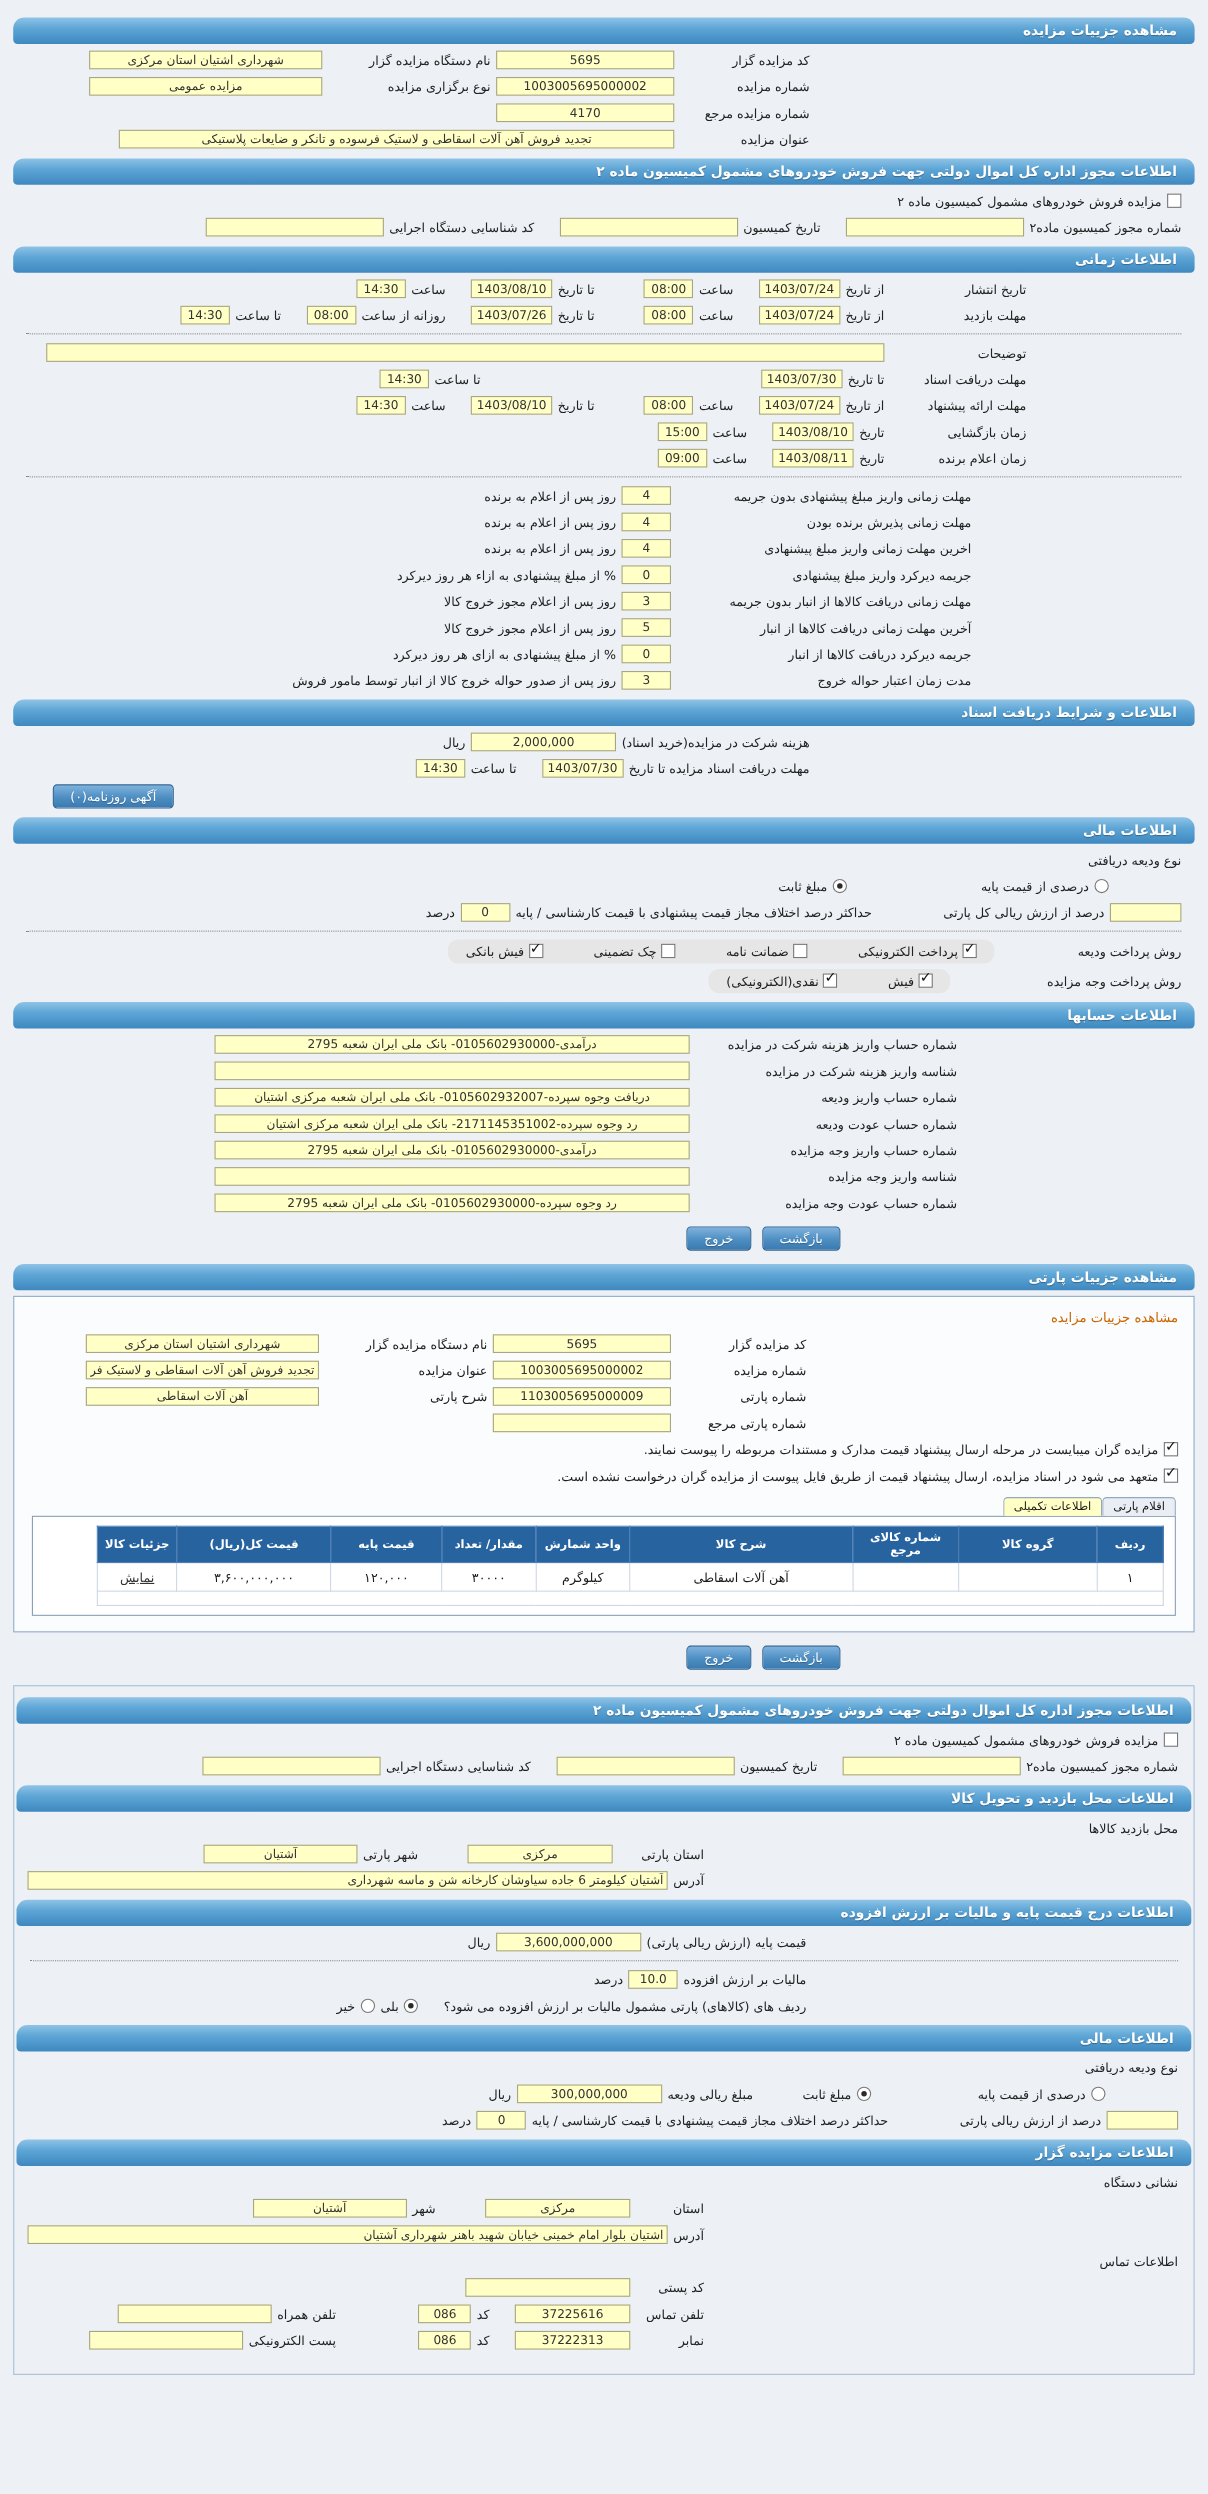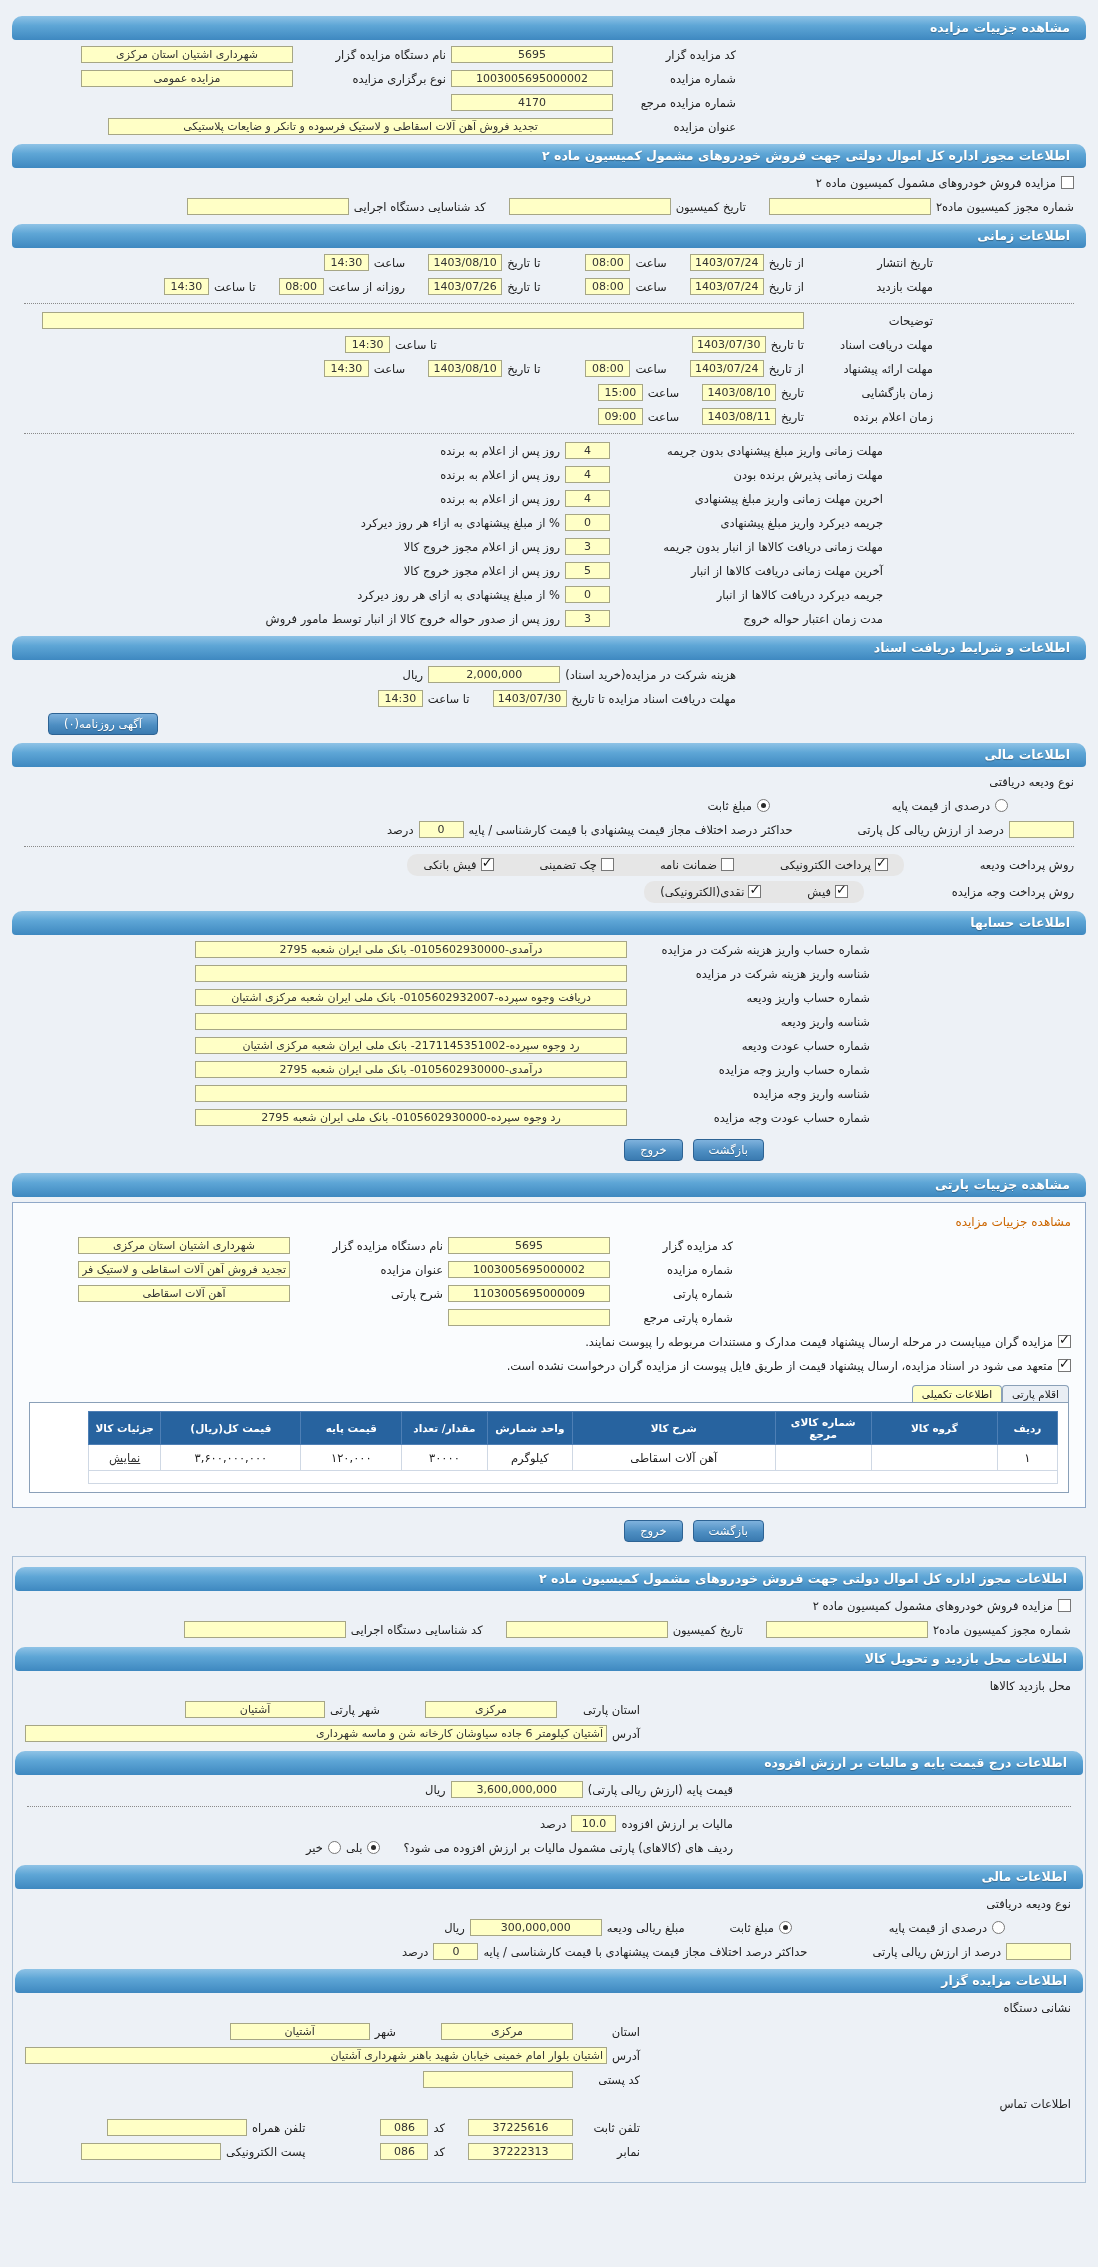--- a/index.html
+++ b/index.html
@@ -293,24 +293,20 @@
     <span class="lbl acl">شماره حساب واریز هزینه شرکت در مزایده</span>
     <input class="f w430" readonly="" value="درآمدی-0105602930000- بانک ملی ایران شعبه 2795" style="">
   </div>
   <div class="row mr215">
     <span class="lbl acl">شناسه واریز هزینه شرکت در مزایده</span>
     <input class="f w430" readonly="" value="" style="">
   </div>
   <div class="row mr215">
     <span class="lbl acl">شماره حساب واریز ودیعه</span>
     <input class="f w430" readonly="" value="دریافت وجوه سپرده-0105602932007- بانک ملی ایران شعبه مرکزی اشتیان" style="">
-  </div>
-  <div class="row mr215">
-    <span class="lbl acl">شناسه واریز ودیعه</span>
-    <input class="f w430" readonly="" value="" style="">
   </div>
   <div class="row mr215">
     <span class="lbl acl">شماره حساب عودت ودیعه</span>
     <input class="f w430" readonly="" value="رد وجوه سپرده-2171145351002- بانک ملی ایران شعبه مرکزی اشتیان" style="">
   </div>
   <div class="row mr215">
     <span class="lbl acl">شماره حساب واریز وجه مزایده</span>
     <input class="f w430" readonly="" value="درآمدی-0105602930000- بانک ملی ایران شعبه 2795" style="">
   </div>
   <div class="row mr215">
@@ -488,29 +484,29 @@
     <div class="row mr440">
       <span class="lbl wl62">استان</span>
       <input class="f w130" readonly="" value="مرکزی" style="">
       <span class="lbl sp40">شهر</span>
       <input class="f w140" readonly="" value="آشتیان" style="">
     </div>
     <div class="row mr440">
       <span class="lbl">آدرس</span>
       <input class="f w580 tar" readonly="" value="اشتیان بلوار امام خمینی خیابان شهید باهنر شهرداری آشتیان" style="">
     </div>
+    <div class="row mr12">
+      <span class="lbl">اطلاعات تماس</span>
+    </div>
     <div class="row mr440">
       <span class="lbl wl62">کد پستی</span>
       <input class="f w150" readonly="" value="" style="">
     </div>
-    <div class="row mr12">
-      <span class="lbl">اطلاعات تماس</span>
-    </div>
-    <div class="row mr440">
-      <span class="lbl wl62">تلفن ثابت</span>
+    <div class="row mr440">
+      <span class="lbl wl62">تلفن تماس</span>
       <input class="f w105" readonly="" value="37225616" style="">
       <span class="lbl sp20">کد</span>
       <input class="f w48" readonly="" value="086" style="">
       <span class="lbl mr70">تلفن همراه</span>
       <input class="f w140" readonly="" value="" style="">
     </div>
     <div class="row mr440">
       <span class="lbl wl62">نمابر</span>
       <input class="f w105" readonly="" value="37222313" style="">
       <span class="lbl sp20">کد</span>

